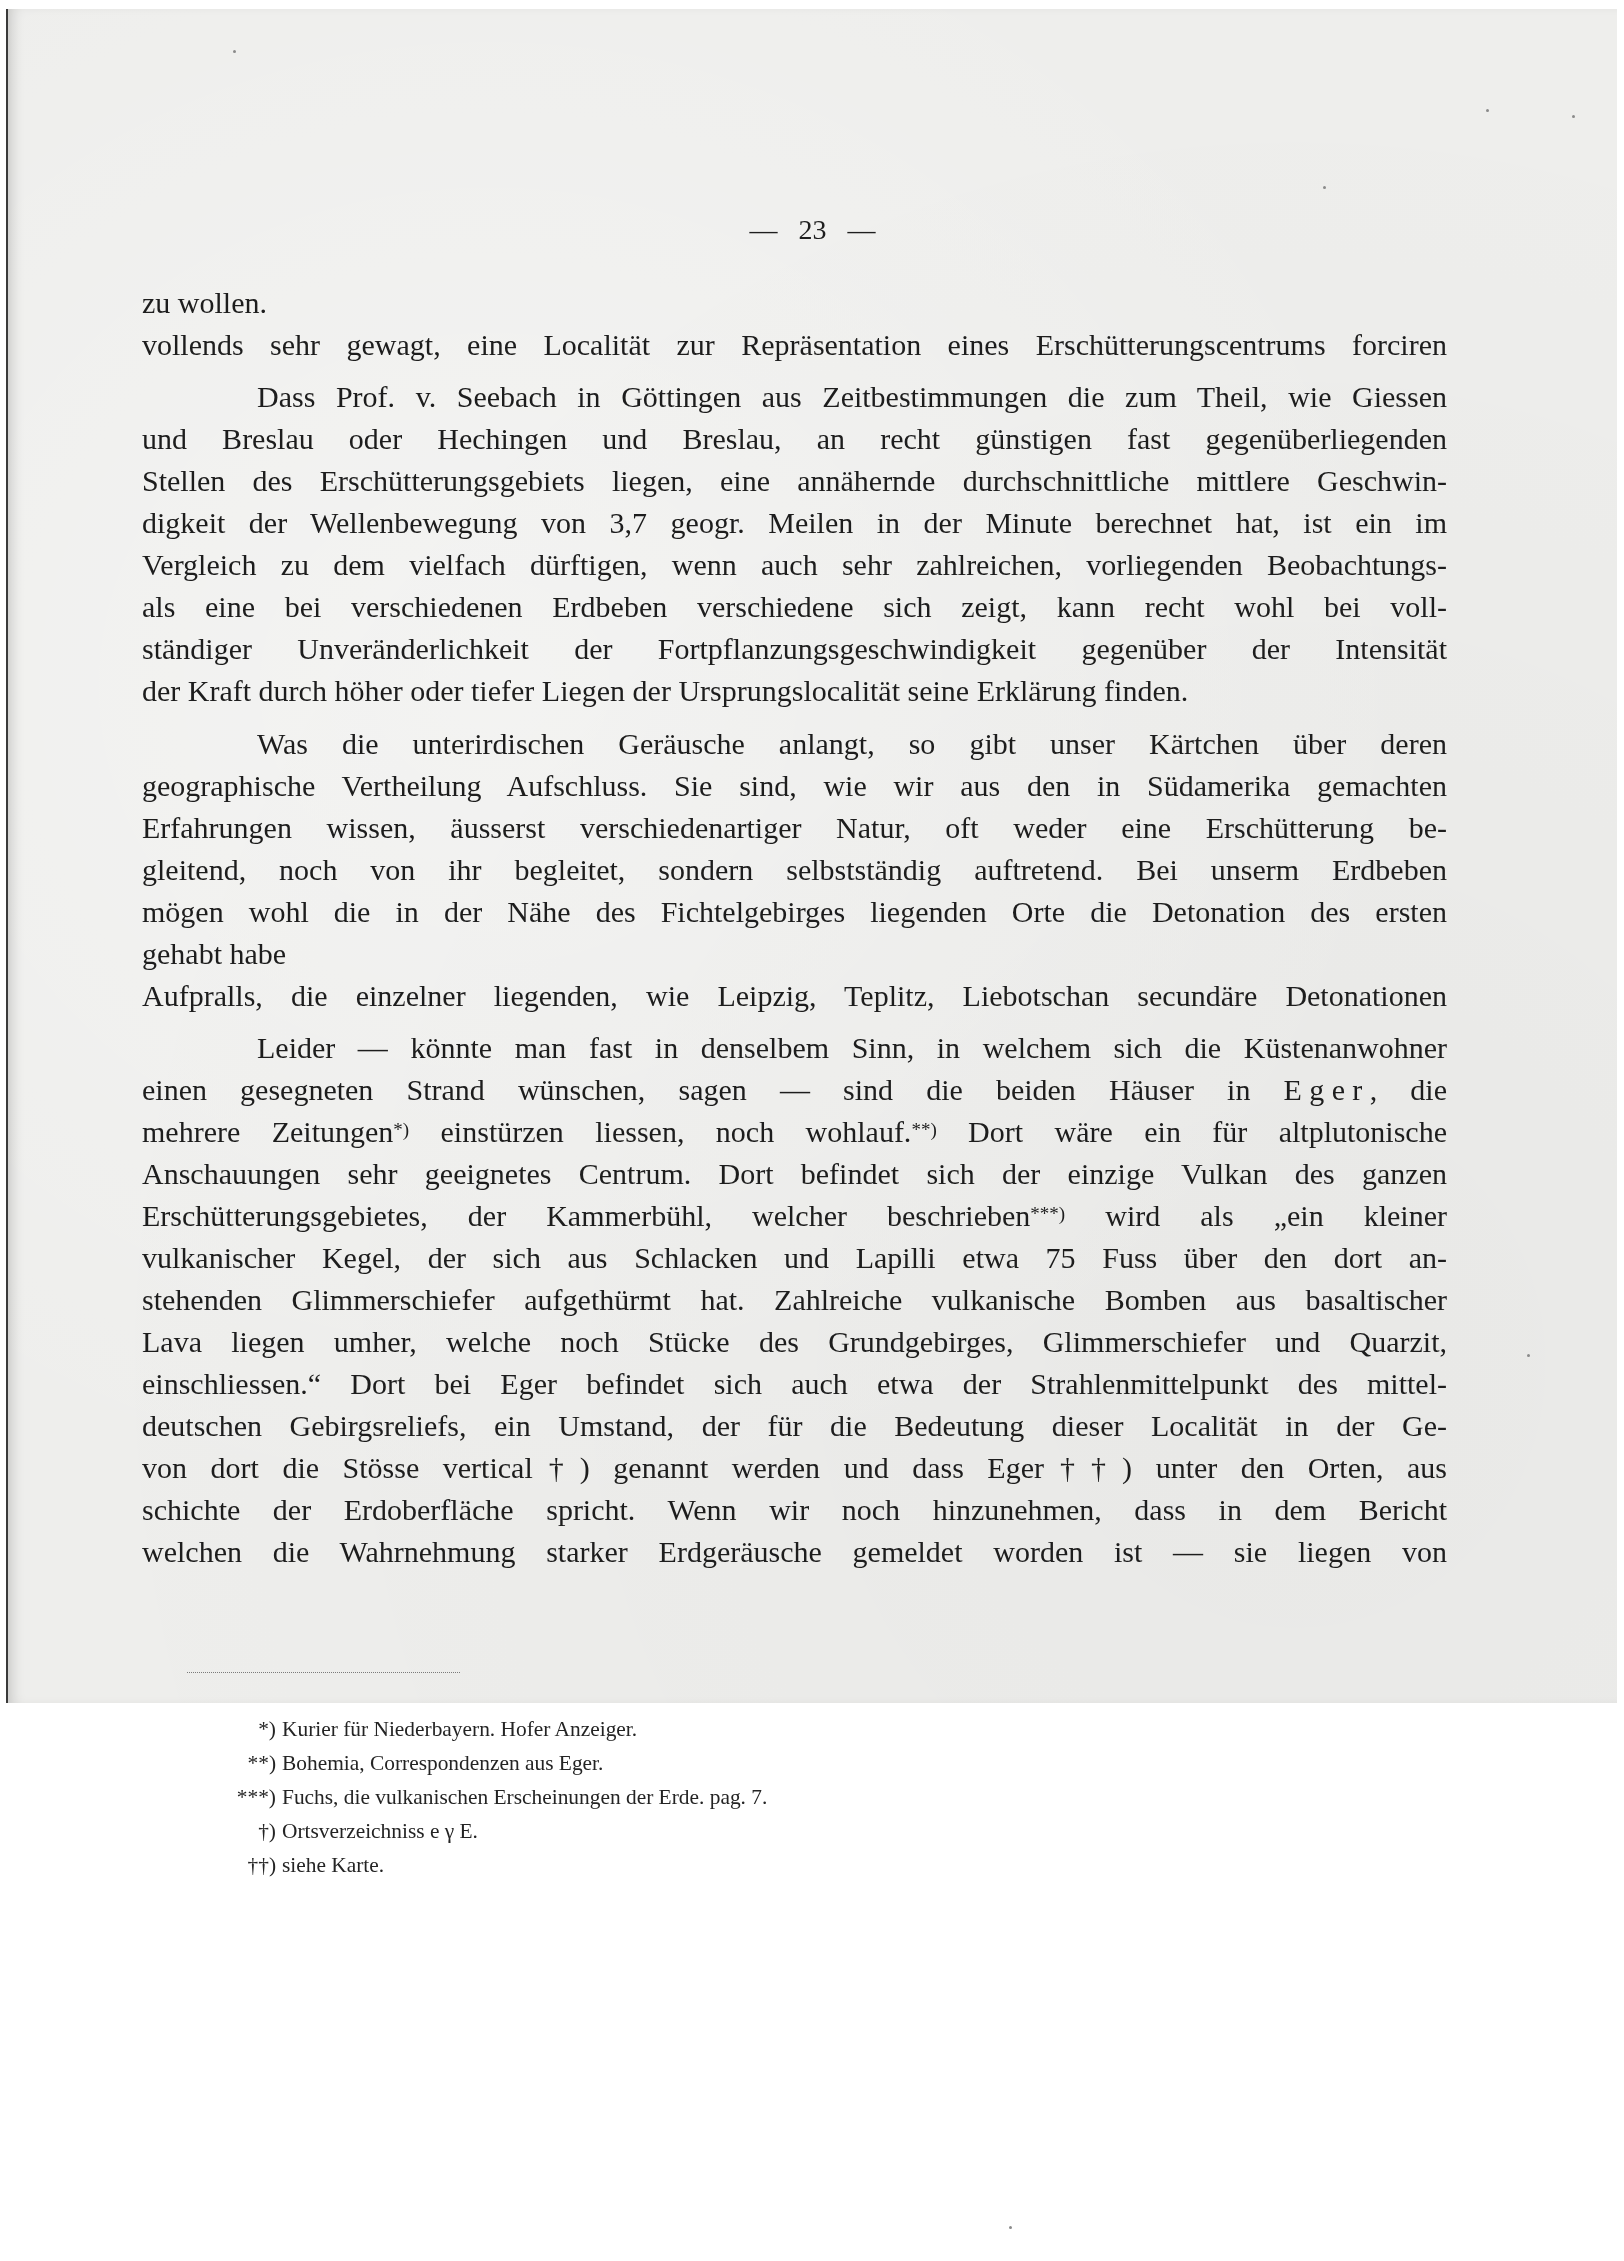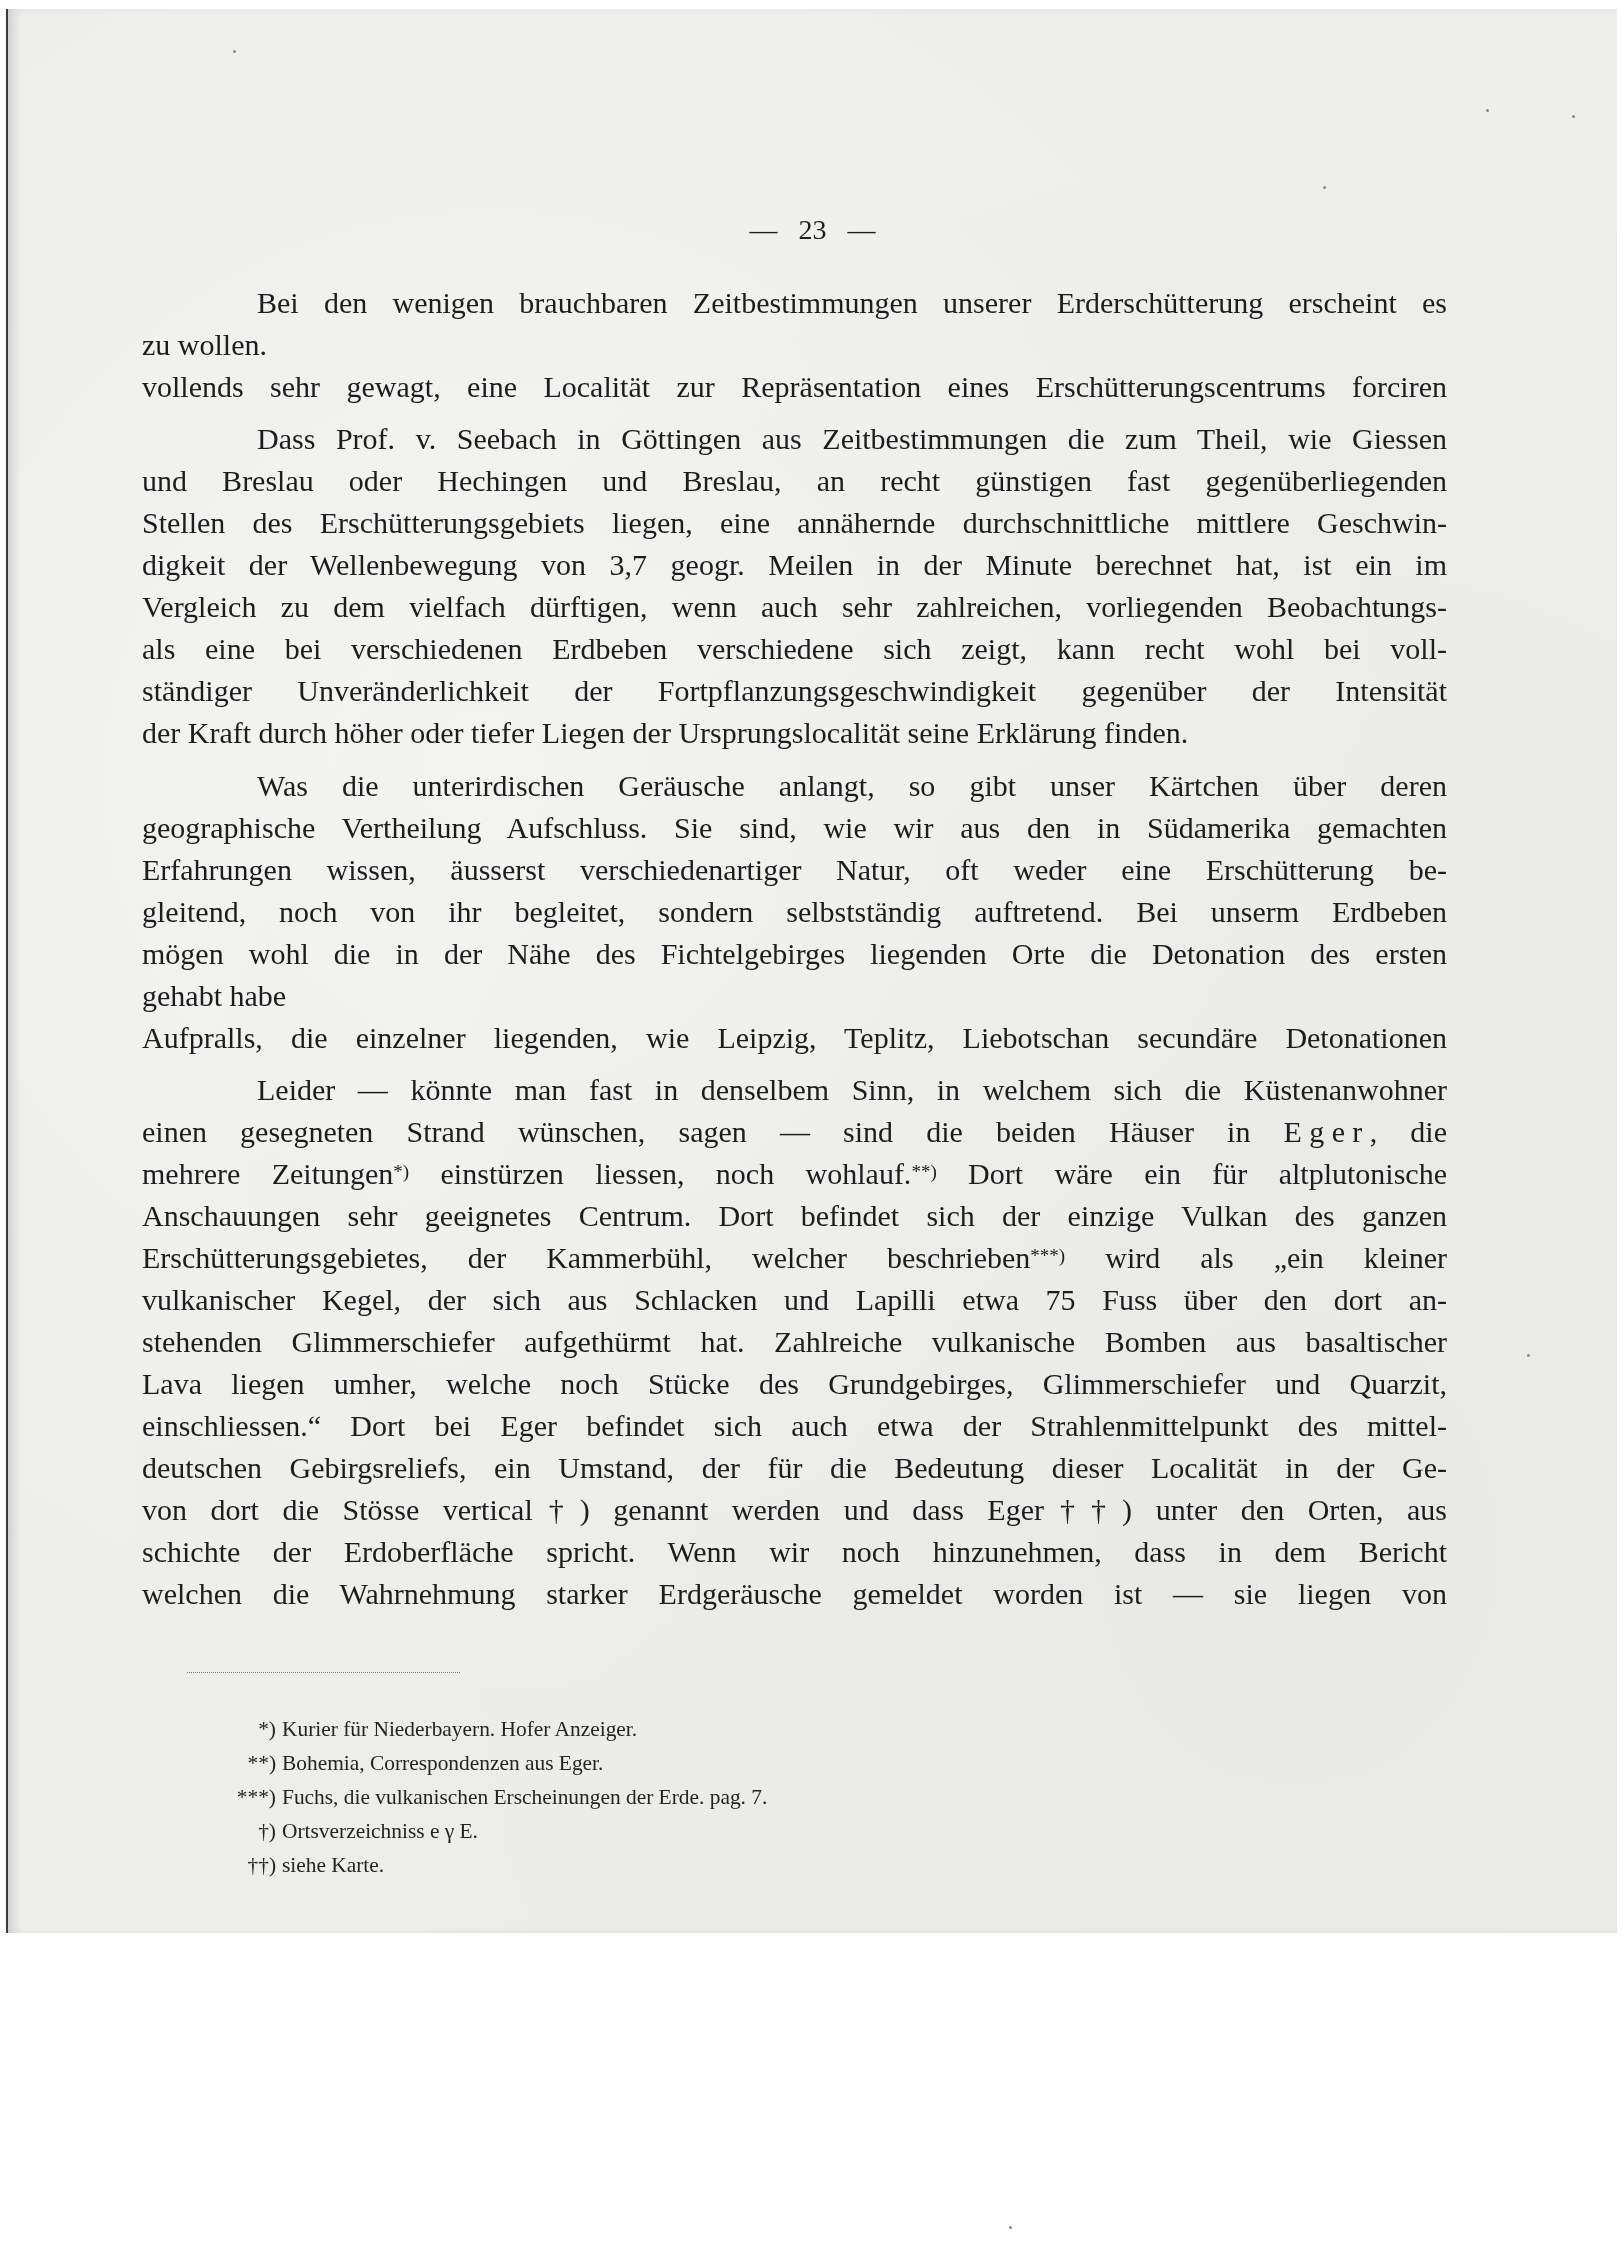--- a/index.html
+++ b/index.html
@@ -12,21 +12,21 @@
       height: 2261px;
       position: relative;
       overflow: hidden;
       font-family: "DejaVu Serif", "Liberation Serif", serif;
     }
     .page {
       position: absolute;
       left: 6px;
       top: 9px;
       width: 1609px;
-      height: 1924px;
+      height: 1694px;
       background: #eeeeec;
       background-image:
         radial-gradient(ellipse at 30% 40%, rgba(255,255,255,0.35), rgba(255,255,255,0) 60%),
         radial-gradient(ellipse at 80% 80%, rgba(0,0,0,0.025), rgba(0,0,0,0) 70%);
       border-left: 2.2px solid #3a3a3a;
       box-shadow: inset 10.3px 0 13.3px -7.4px rgba(0,0,0,0.18);
     }
     .page-number {
       position: absolute;
       left: 0;
@@ -112,21 +112,20 @@
 
 <div class="page">
 
   <div class="page-number">
     <span class="dash">—</span><span>23</span><span class="dash">—</span>
   </div>
 
   <div class="body-text">
 
     <p style="text-indent:0">
-      <span class="line first">Bei den wenigen brauchbaren Zeitbestimmungen unserer Erderschütterung erscheint es</span>
       <span class="line last">zu wollen.</span>
       <span class="line">vollends sehr gewagt, eine Localität zur Repräsentation eines Erschütterungscentrums forciren</span>
     </p>
 
     <p style="text-indent:0">
       <span class="line first">Dass Prof. v. Seebach in Göttingen aus Zeitbestimmungen die zum Theil, wie Giessen</span>
       <span class="line">und Breslau oder Hechingen und Breslau, an recht günstigen fast gegenüberliegenden</span>
       <span class="line">Stellen des Erschütterungsgebiets liegen, eine annähernde durchschnittliche mittlere Geschwin-</span>
       <span class="line">digkeit der Wellenbewegung von 3,7 geogr. Meilen in der Minute berechnet hat, ist ein im</span>
       <span class="line">Vergleich zu dem vielfach dürftigen, wenn auch sehr zahlreichen, vorliegenden Beobachtungs-</span>

